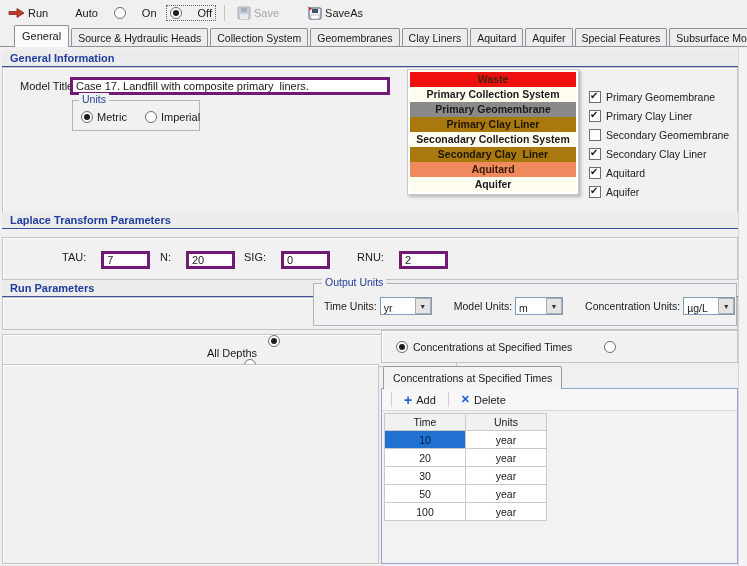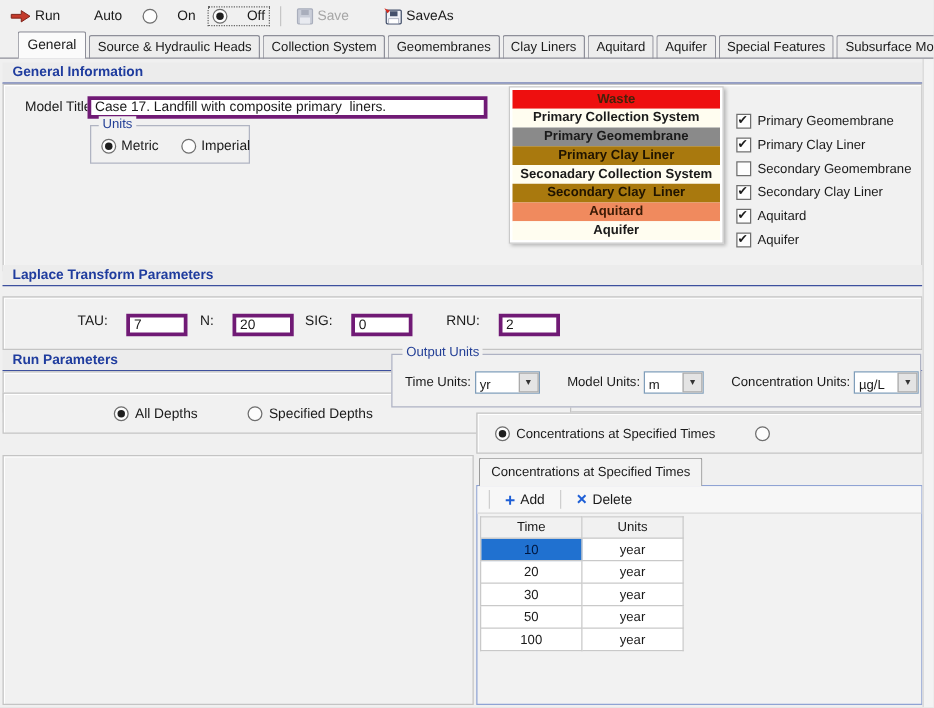--- a/index.html
+++ b/index.html
@@ -253,21 +253,21 @@
         <span class="btn">▼</span>
       </div>
       <span style="margin-left:22px;">Concentration Units:</span>
       <div class="dd" style="margin-left:3px; width:52px;">
         <span class="val">µg/L</span>
         <span class="btn">▼</span>
       </div>
     </div>
   </div>
 
-  <div class="sec-box radio-band" style="left:2px; top:314px; width:455px; height:33px;">
+  <div class="sec-box radio-band" style="left:2px; top:334px; width:455px; height:33px;flex-direction:column;">
     <span class="radio on" style="margin-left:88px;"></span>
     <span style="margin-left:5px;">All Depths</span>
     <span class="radio" style="margin-left:40px;"></span>
     <span style="margin-left:5px;">Specified Depths</span>
   </div>
   <div class="sec-box" style="left:2px; top:364px; width:377px; height:200px;"></div>
 
   <div class="sec-box radio-band" style="left:381px; top:330px; width:357px; height:33px; font-size:10.5px;">
     <span class="radio on" style="margin-left:14px;"></span>
     <span style="margin-left:5px;">Concentrations at Specified Times</span>

